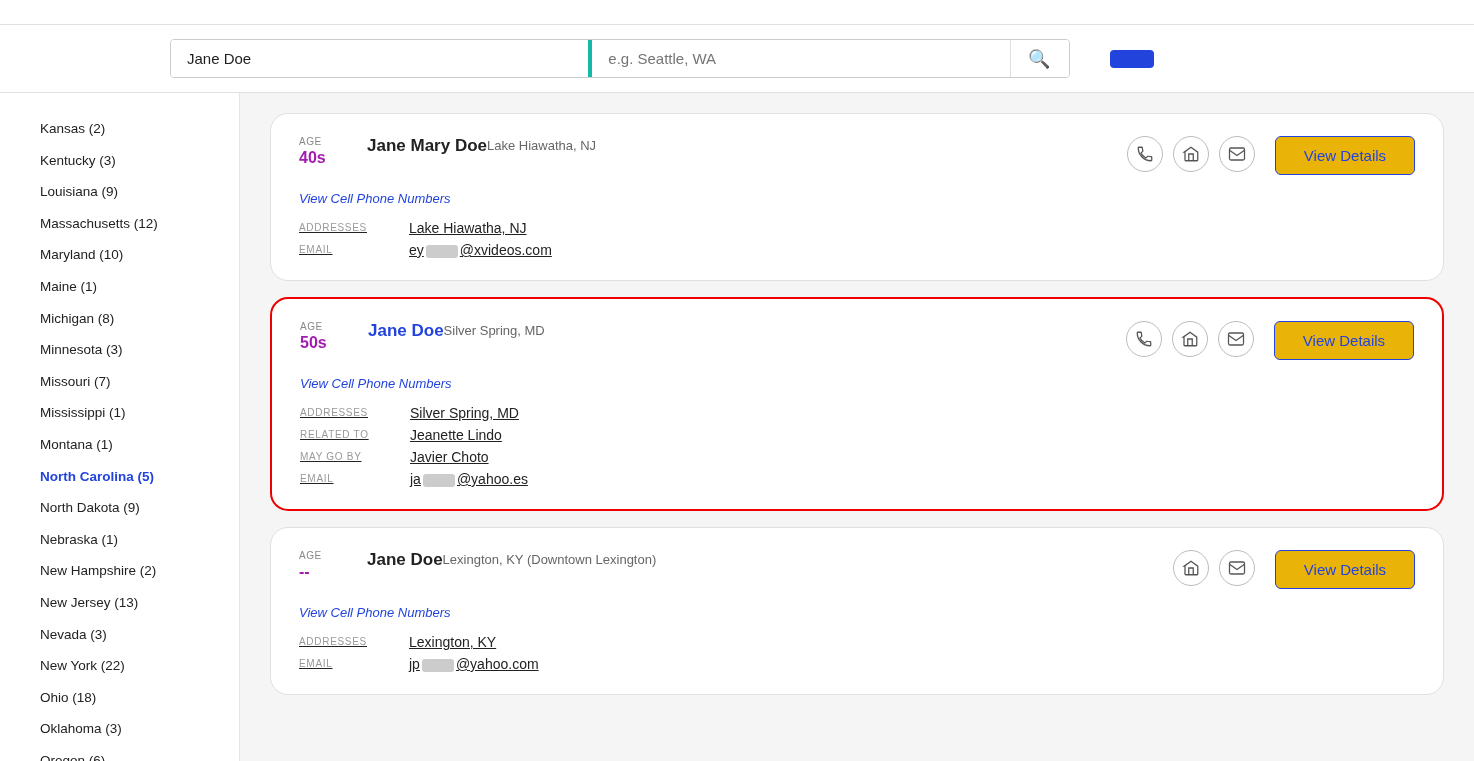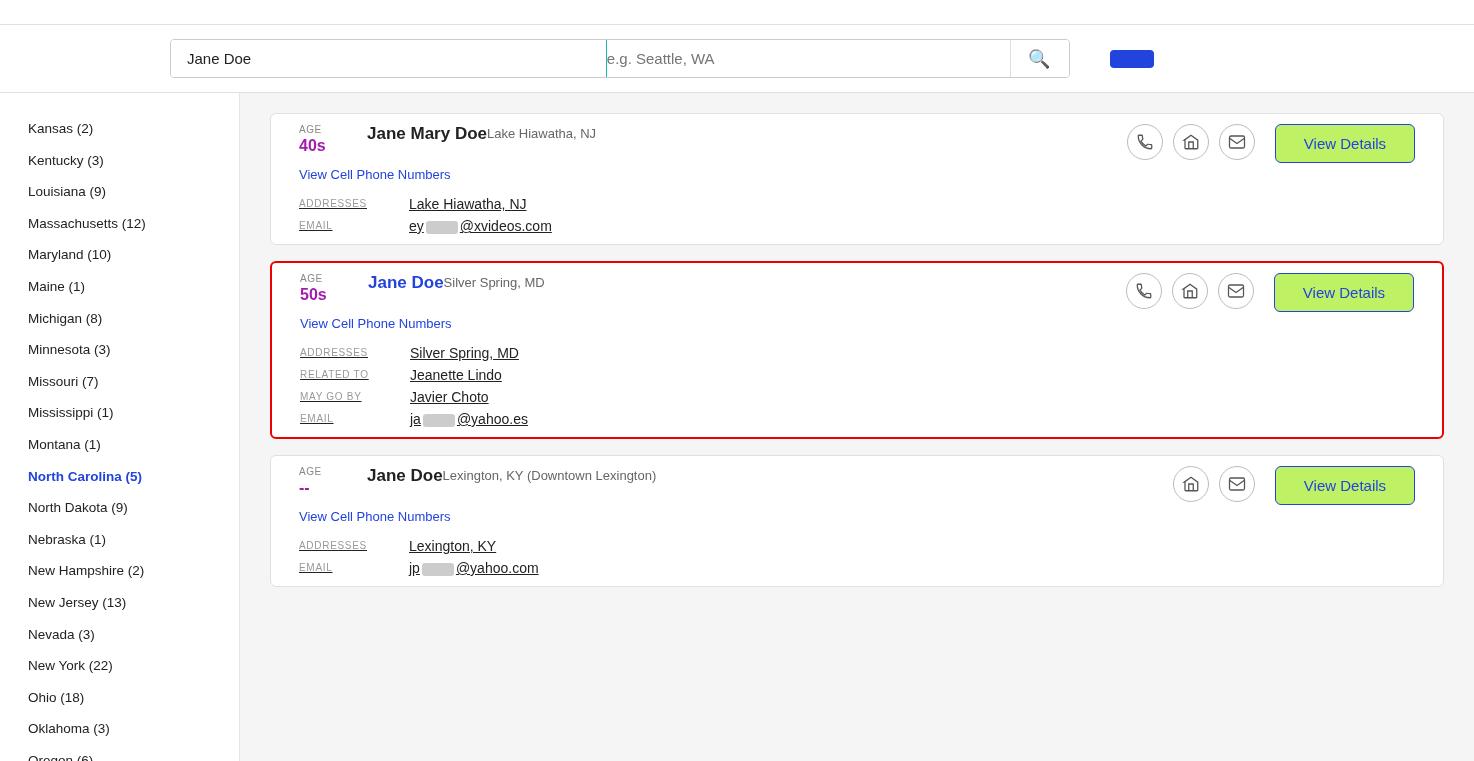--- a/index.html
+++ b/index.html
@@ -9,53 +9,53 @@
     .header { background: #fff; border-bottom: 1px solid #e0e0e0; }
     .nav-tabs { display: flex; justify-content: center; gap: 60px; padding: 12px 0 0; border-bottom: 1px solid #e0e0e0; }
     .nav-tab { font-size: 12px; letter-spacing: 0.08em; color: #666; padding-bottom: 10px; cursor: pointer; text-transform: uppercase; border-bottom: 2px solid transparent; }
     .nav-tab.active { color: #222; border-bottom: 2px solid #222; }
     .search-bar-row { display: flex; align-items: center; padding: 14px 20px 14px 20px; gap: 0; }
     .logo { margin-right: 30px; min-width: 120px; }
     .logo-text { font-size: 22px; font-weight: 300; color: #222; letter-spacing: -0.5px; }
     .logo-tagline { font-size: 9px; color: #666; letter-spacing: 0.15em; text-transform: uppercase; margin-top: 1px; }
     .search-inputs { display: flex; flex: 1; border: 1.5px solid #ccc; border-radius: 4px; overflow: hidden; max-width: 900px; background: #fff; }
     .search-input-name { flex: 1; border: none; outline: none; padding: 10px 16px; font-size: 15px; color: #222; }
-    .search-input-location { flex: 1; border: none; border-left: 1px solid #14b8a6; outline: none; padding: 10px 0; font-size: 15px; color: #aaa; }
+    .search-input-location { flex: 1; border: none; border-left: 4px solid #14b8a6; outline: none; padding: 10px 16px; font-size: 15px; color: #aaa; }
     .search-btn { background: #fff; border: none; border-left: 1px solid #e0e0e0; padding: 0 18px; cursor: pointer; color: #4040cc; font-size: 18px; }
     .header-actions { display: flex; align-items: center; gap: 16px; margin-left: 24px; }
     .login-btn { color: #2222cc; font-size: 15px; background: none; border: none; cursor: pointer; font-weight: 400; }
     .signup-btn { background: #2244dd; color: #fff; border: none; border-radius: 4px; padding: 9px 22px; font-size: 15px; cursor: pointer; font-weight: 500; }
 
     
     .main-layout { display: flex; min-height: calc(100vh - 100px); }
 
     
     .sidebar { width: 240px; min-width: 200px; background: #fff; border-right: 1px solid #e5e5e5; padding: 20px 0; overflow-y: auto; }
-    .sidebar-item { padding: 5px 28px; font-size: 13.5px; color: #222; cursor: pointer; line-height: 1.6; }
+    .sidebar-item { padding: 5px 40px; font-size: 13.5px; color: #222; cursor: pointer; line-height: 1.6; }
     .sidebar-item.highlighted { color: #2244dd; font-weight: 700; }
 
     
     .results-area { flex: 1; padding: 20px 30px; display: flex; flex-direction: column; gap: 16px; }
 
     
-    .result-card { background: #fff; border: 1px solid #e0e0e0; border-radius: 6px; padding: 10px 28px; position: relative; }
+    .result-card { background: #fff; border: 1px solid #e0e0e0; border-radius: 18px; padding: 22px 28px; position: relative; }
     .result-card.highlighted-border { border: 2px solid #e00; }
     .card-top { display: flex; align-items: flex-start; justify-content: space-between; }
     .card-left { display: flex; gap: 18px; }
     .age-block { min-width: 50px; }
     .age-label { font-size: 10px; color: #888; text-transform: uppercase; letter-spacing: 0.05em; }
     .age-value { font-size: 16px; font-weight: 600; color: #a21caf; margin-top: 2px; }
     .name-block { display: flex; }
     .person-name { font-size: 17px; font-weight: 600; color: #222; }
     .person-name.link { color: #2244dd; cursor: pointer; }
     .person-location { font-size: 13px; color: #666; margin-top: 2px; }
     .card-icons { display: flex; gap: 10px; align-items: center; margin-left: auto; margin-right: 20px; }
     .icon-circle { width: 36px; height: 36px; border-radius: 50%; border: 1.5px solid #bbb; display: flex; align-items: center; justify-content: center; color: #555; font-size: 16px; cursor: pointer; }
-    .view-details-btn { border: 1.5px solid #2244dd; color: #2244dd; background: #bef264; border-radius: 6px; padding: 10px 22px; font-size: 15px; cursor: pointer; font-weight: 400; min-width: 140px; }
-    .view-cell-link { color: #2244dd; font-size: 13px; text-decoration: none; cursor: pointer; margin-top: 4px; display: inline-block; }
+    .view-details-btn { border: 1.5px solid #2244dd; color: #2244dd; background: #eab308; border-radius: 6px; padding: 10px 22px; font-size: 15px; cursor: pointer; font-weight: 400; min-width: 140px; }
+    .view-cell-link { color: #2244dd; font-size: 13px; text-decoration: none; cursor: pointer; margin-top: 16px; display: inline-block; font-style: italic; }
     .card-details { margin-top: 14px; display: flex; flex-direction: column; gap: 6px; }
     .detail-row { display: flex; gap: 0; text-decoration: underline; }
     .detail-label { font-size: 10px; color: #999; text-transform: uppercase; letter-spacing: 0.07em; min-width: 110px; padding-top: 2px; }
     .detail-value { font-size: 14px; color: #222; }
     .detail-value .redacted { display: inline-block; background: #ccc; border-radius: 3px; width: 32px; height: 13px; vertical-align: middle; margin: 0 2px; }
   </style>
 </head>
 <body>
 
 <div id="app">

